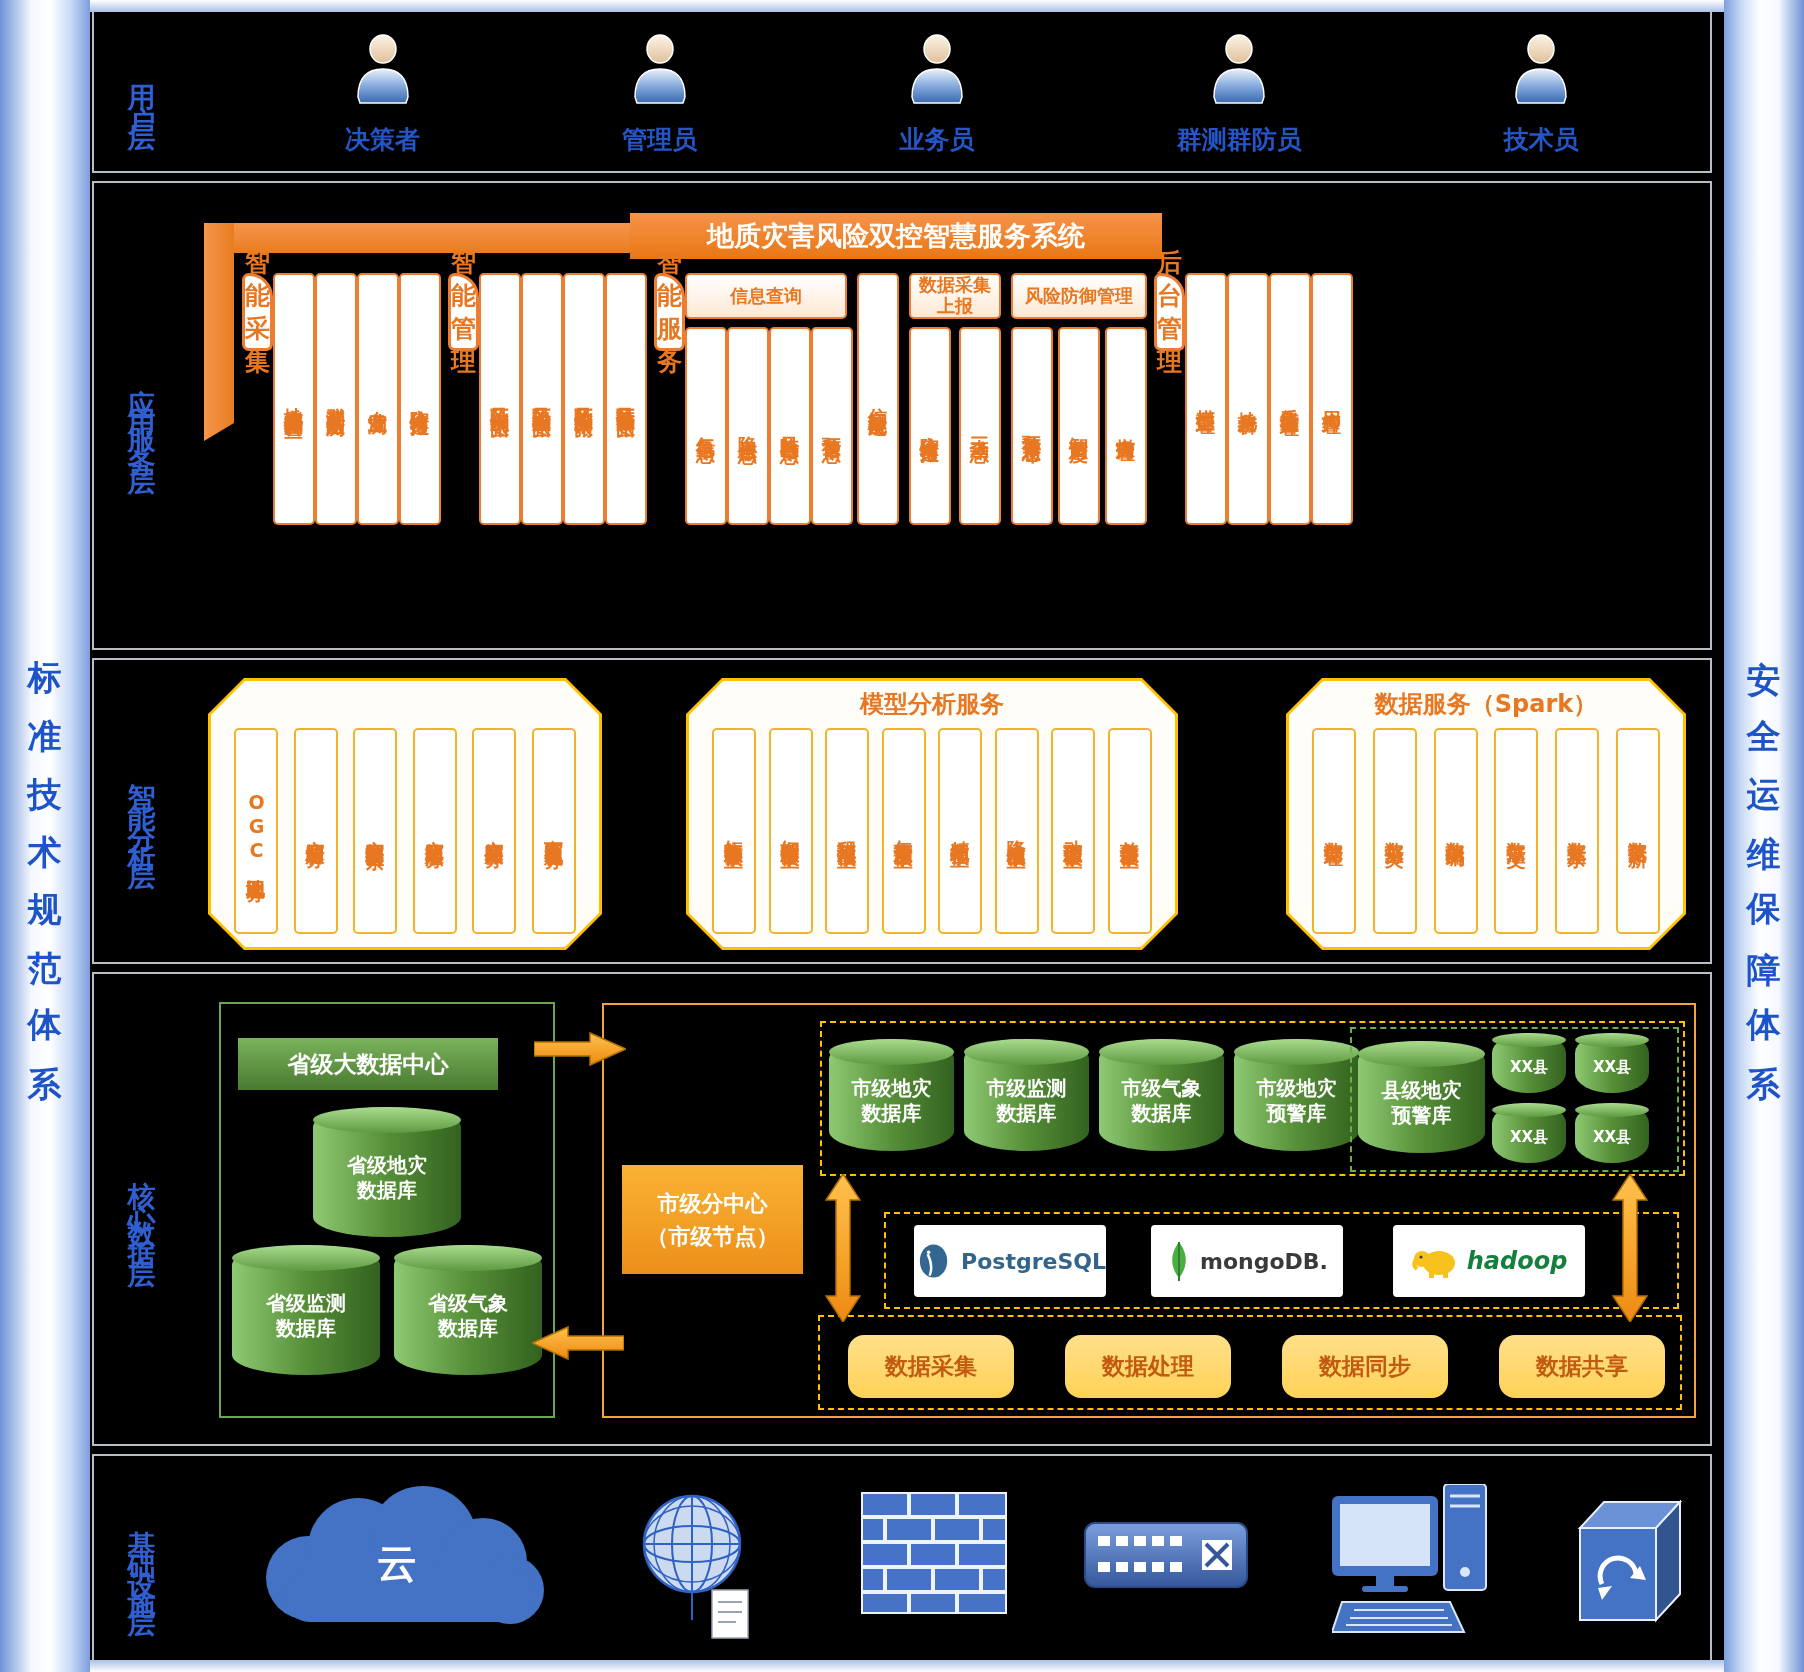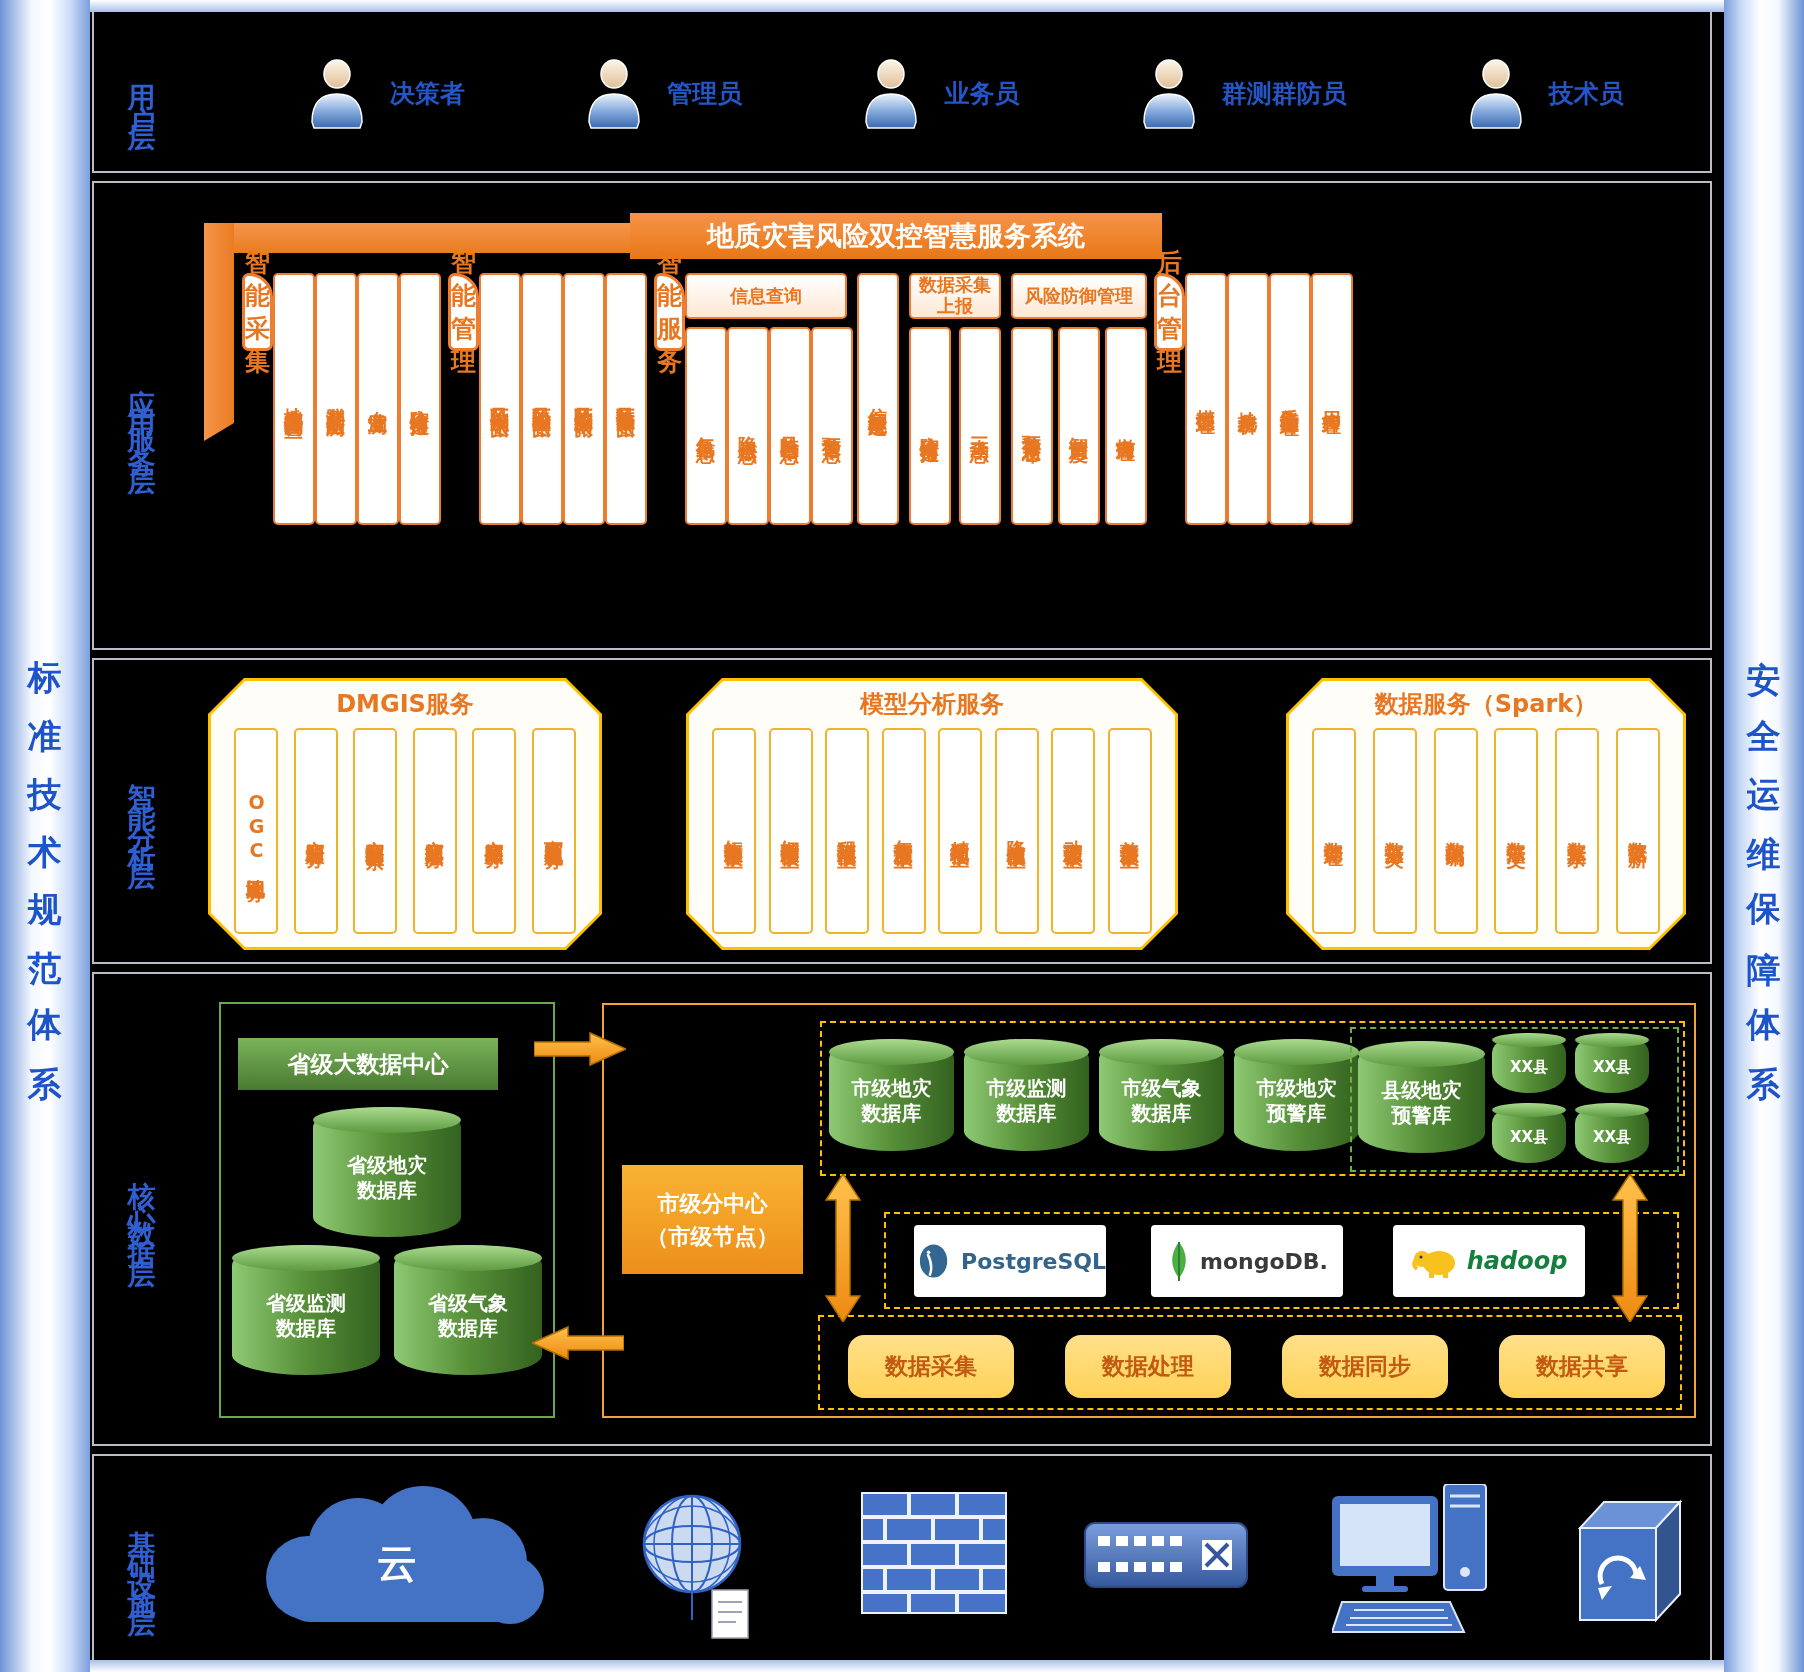--- a/index.html
+++ b/index.html
@@ -21,21 +21,21 @@
   .layer{position:absolute;left:2px;right:12px;background:#000;border:2px solid #b9bec6;}
   .layer-label{position:absolute;left:28px;top:50%;transform:translateY(-50%);color:#2f5fd0;font-size:28px;font-weight:bold;letter-spacing:20px;z-index:3}
   .user-layer{top:10px;height:163px}
   .app-layer{top:181px;height:469px}
   .ana-layer{top:658px;height:306px}
   .data-layer{top:972px;height:474px}
   .infra-layer{top:1454px;height:208px}
 
   
   .users{position:absolute;left:150px;right:30px;top:8px;bottom:4px;display:flex;justify-content:space-around;align-items:center}
-  .user{display:flex;flex-direction:row;align-items:center;gap:16px}
+  .user{display:flex;flex-direction:column;align-items:center;gap:16px}
   .user-label{color:#2456c8;font-size:25px;font-weight:bold}
 
   
   .app-canvas{position:absolute;left:148px;top:0;right:6px;bottom:0}
   .ribbon-h{position:absolute;left:-38px;top:40px;width:430px;height:30px;background:linear-gradient(180deg,#f6954d,#e97c1f);z-index:1}
   .ribbon-v{position:absolute;left:-38px;top:40px;width:30px;height:218px;background:linear-gradient(90deg,#f6954d,#e97c1f);clip-path:polygon(0 0,100% 0,100% calc(100% - 18px),0 100%);z-index:1}
   .app-title{position:absolute;left:388px;top:30px;width:532px;height:46px;background:linear-gradient(180deg,#f6934a,#e87715);color:#fff;font-size:27px;font-weight:bold;display:flex;align-items:center;justify-content:center;z-index:2}
   .app-groups{position:absolute;left:0;top:90px;display:flex;gap:10px;z-index:2}
   .app-group{display:flex;flex-direction:row}
   .app-group.g0,.app-group.g1{width:196px}
@@ -263,21 +263,20 @@
             </div>
           </div>
       </div>
     </section>
 
     <section class="layer ana-layer">
       <div class="layer-label vtext">智能分析层</div>
       <div class="ana-canvas">
         <div class="oct o0">
           <div class="oct-inner"></div>
-          <div class="oct-title">DMGIS服务</div>
           <div class="oct-items">
               <div class="oct-item">OGC地图服务</div>
               <div class="oct-item">空间分析服务</div>
               <div class="oct-item">空间数据检索</div>
               <div class="oct-item">空间算法服务</div>
               <div class="oct-item">空间存储服务</div>
               <div class="oct-item">空间可视化服务</div>
             </div>
         </div>
         <div class="oct o1">

